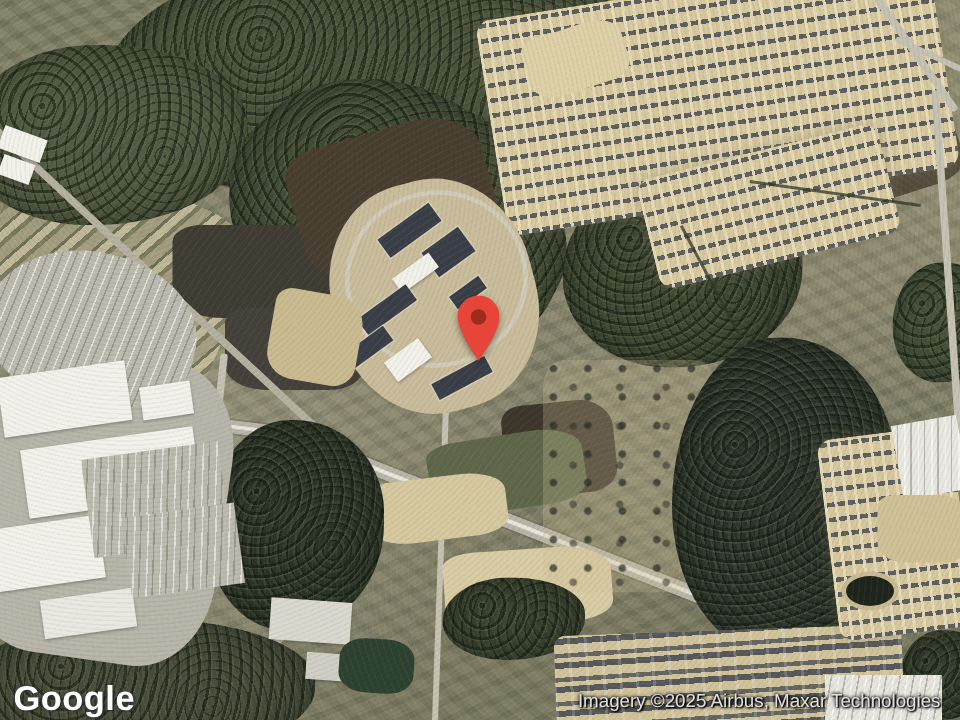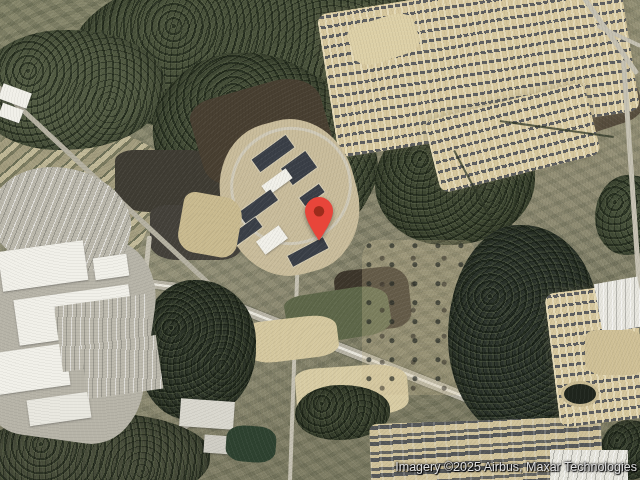--- a/index.html
+++ b/index.html
@@ -148,15 +148,16 @@
   <div class="abs patch" style="left:585px;top:330px;width:60px;height:45px;background:#cfc096;"></div>
   <div class="abs pond" style="left:561px;top:381px;width:32px;height:20px;"></div>
 
   <div class="abs grain"></div>
 
   <svg class="abs pin" style="left:305px;top:197px;" width="28" height="45" viewBox="0 0 28 45">
     <path d="M14 0C6.3 0 0 6.3 0 14c0 10.3 14 29.5 14 29.5S28 24.3 28 14C28 6.3 21.7 0 14 0z" fill="#E8453A"></path>
     <circle cx="14" cy="14.3" r="5.2" fill="#9C2C1C"></circle>
   </svg>
 
+  <div class="abs glogo" style="left:9px;top:452px;">Google</div>
 
-  <div class="abs attrib" style="right:3px;top:460px;padding-left:48px;">Imagery ©2025 Airbus, Maxar Technologies</div>
+  <div class="abs attrib" style="right:13px;top:460px;padding-left:48px;">Imagery ©2025 Airbus, Maxar Technologies</div>
 </div>
 
 </body></html>

